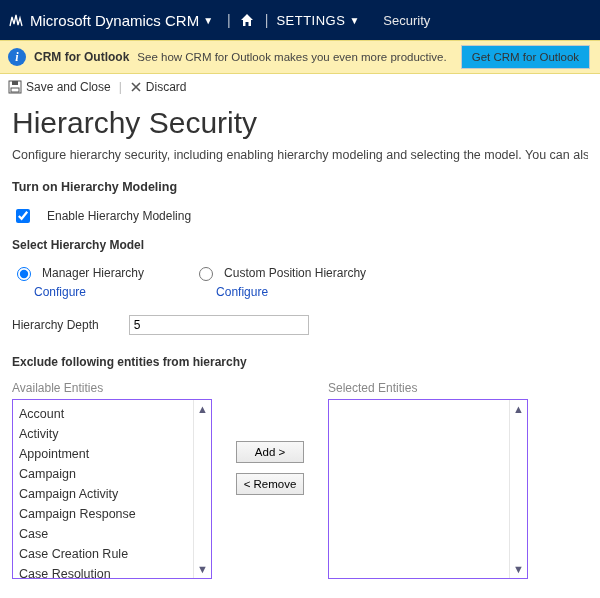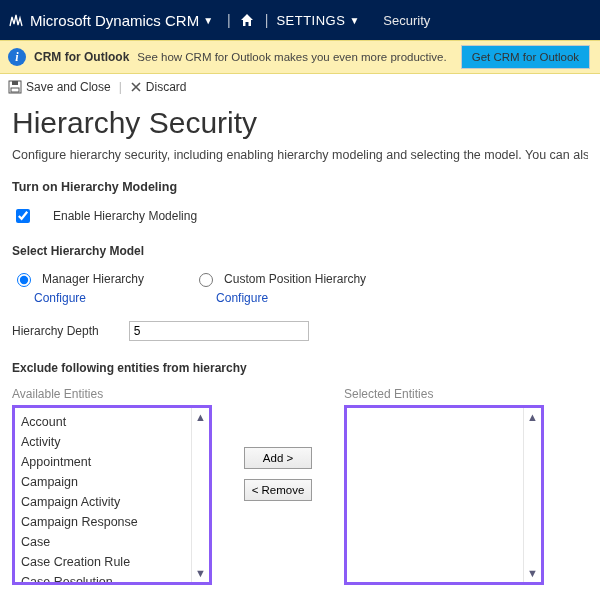--- a/index.html
+++ b/index.html
@@ -63,38 +63,38 @@
   }
   .toolbar .tbtn { display:flex; align-items:center; gap:4px; cursor:pointer;}
   .toolbar .tbtn span.icon { display:inline-flex; }
   .toolbar .tsep { color:#bbb; margin:0 2px;}
   .content { padding: 2px 12px 0 12px; }
   h1 {
     font-weight:200; font-size:30px; margin:6px 0 8px 0; color:#333;
   }
   .desc-line { color:#444; font-size:12.5px; margin-bottom:18px; white-space:nowrap; overflow:hidden;}
   .section-head { font-weight:bold; font-size:12.5px; margin:6px 0 12px 0;}
-  .chk-row { display:flex; align-items:center; gap:20px; margin-bottom:18px;}
+  .chk-row { display:flex; align-items:center; gap:14px; margin-bottom:12px;}
   .chk-row input { width:14px;height:14px;}
   .subhead { font-weight:bold; font-size:12px; margin:6px 0 12px 0;}
   .radios { display:flex; gap:50px; margin-bottom:6px;}
   .radio-col { display:flex; flex-direction:column; }
   .radio-row { display:flex; align-items:center; gap:8px;}
   .radio-row input { width:14px;height:14px;}
   .config-link { color:#1a4ec0; font-size:12px; margin-left:22px; margin-top:4px; cursor:pointer;}
   .depth-row { display:flex; align-items:center; gap:30px; margin-top:16px; margin-bottom:20px;}
   .depth-row label { font-weight:normal; font-size:12px;}
   .depth-row input {
     width:180px; height:20px; border:1px solid #bdbdbd; padding:1px 4px; font-size:12px;
   }
-  .dual-list { display:flex; gap:16px; align-items:flex-start;}
+  .dual-list { display:flex; gap:8px; align-items:flex-start;}
   .list-col { width:200px; }
   .list-label { color:#888; font-size:12px; margin-bottom:4px;}
   .listbox {
-    border:3px solid #8b5cf6; height:180px; position:relative; background:#fff;padding-left:36px;
+    border:1px solid #8b5cf6; height:180px; position:relative; background:#fff;padding-left:36px;
   }
   .listbox .items { position:absolute; left:0; top:0; right:18px; bottom:0; overflow:hidden; padding:4px 6px;}
   .listbox .items div { padding:3px 0; font-size:12.5px; color:#333;}
   .scrollbar {
     position:absolute; right:0; top:0; bottom:0; width:18px;
     border-left:1px solid #e6e6e6; display:flex; flex-direction:column; justify-content:space-between;
   }
   .scrollbar .arrow {
     height:18px; display:flex; align-items:center; justify-content:center;
     color:#5a5a7a; font-size:11px; cursor:pointer;

